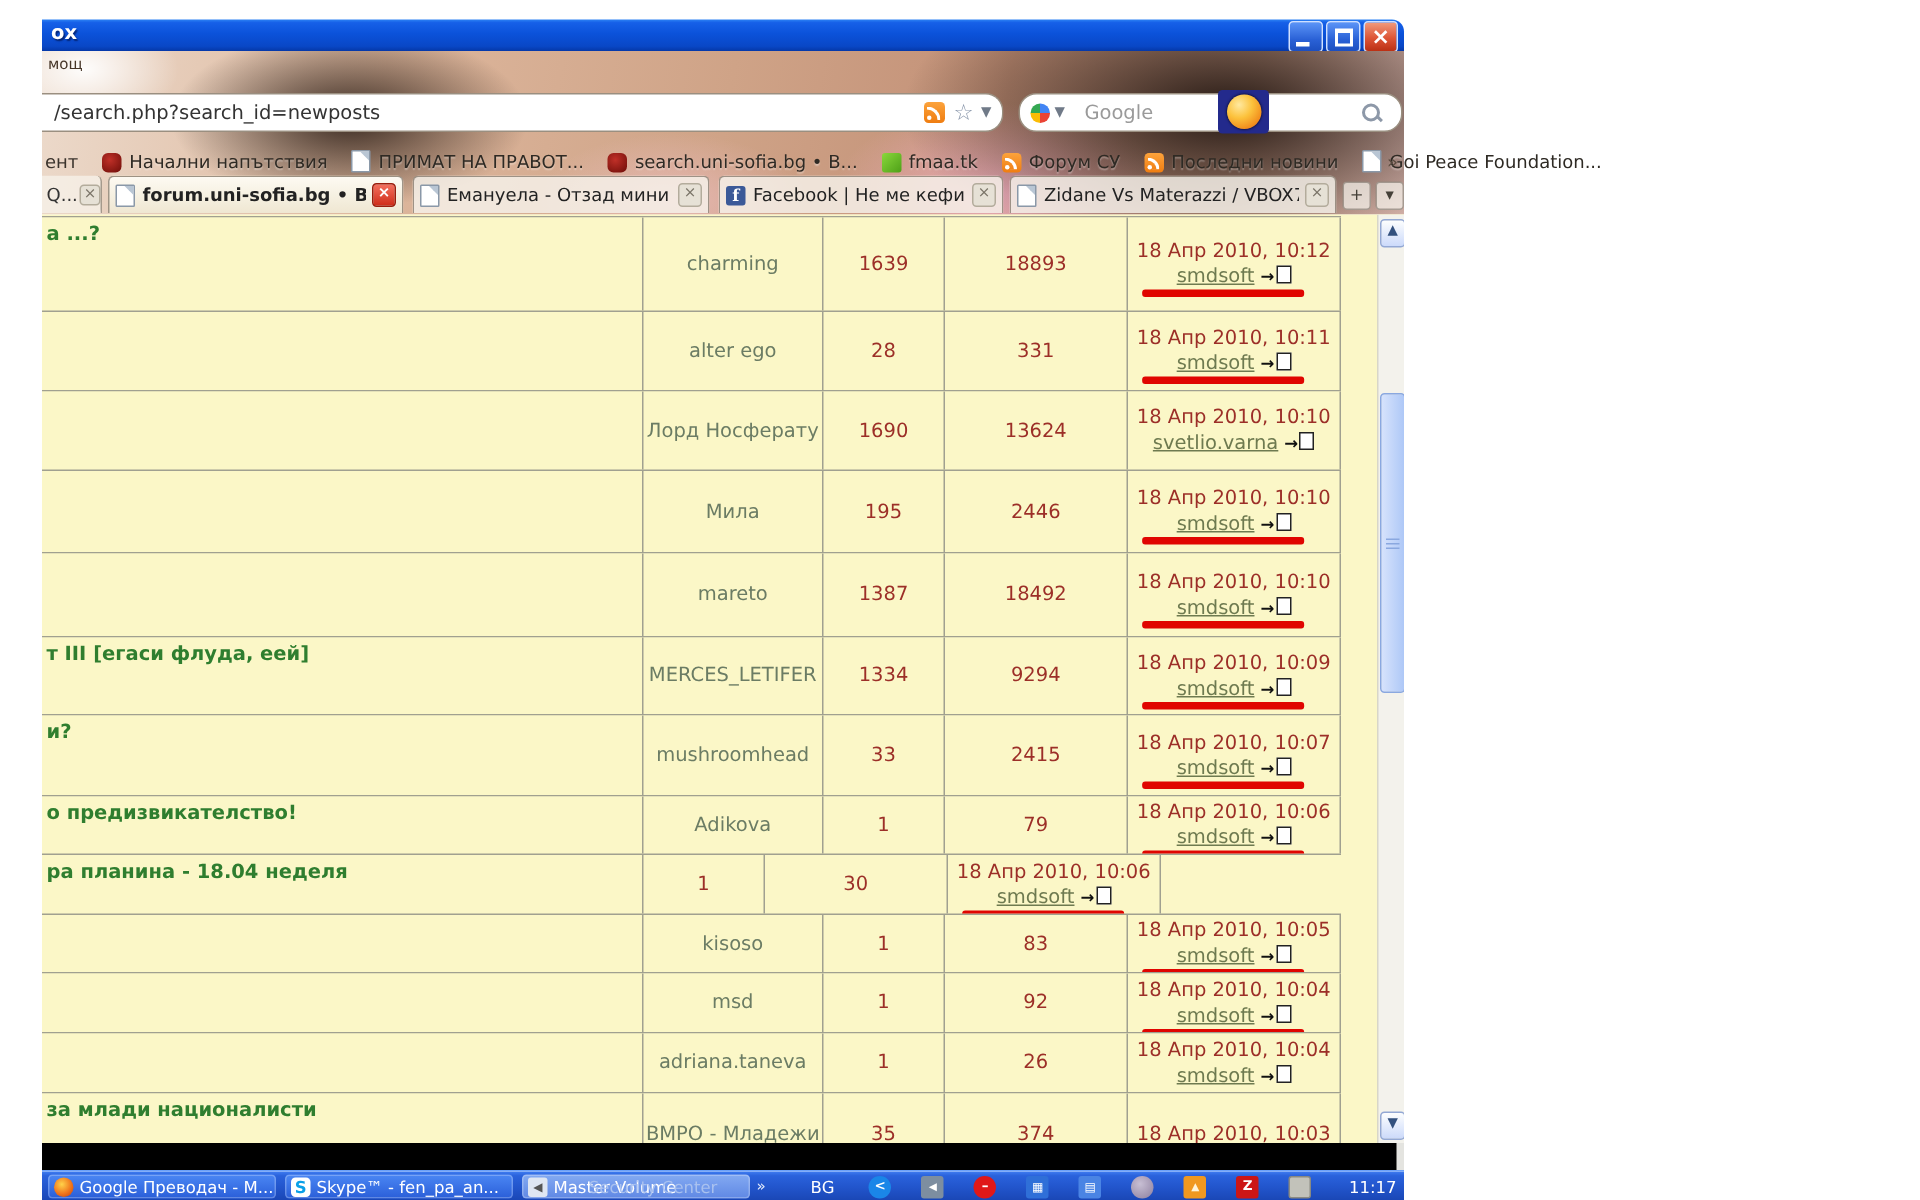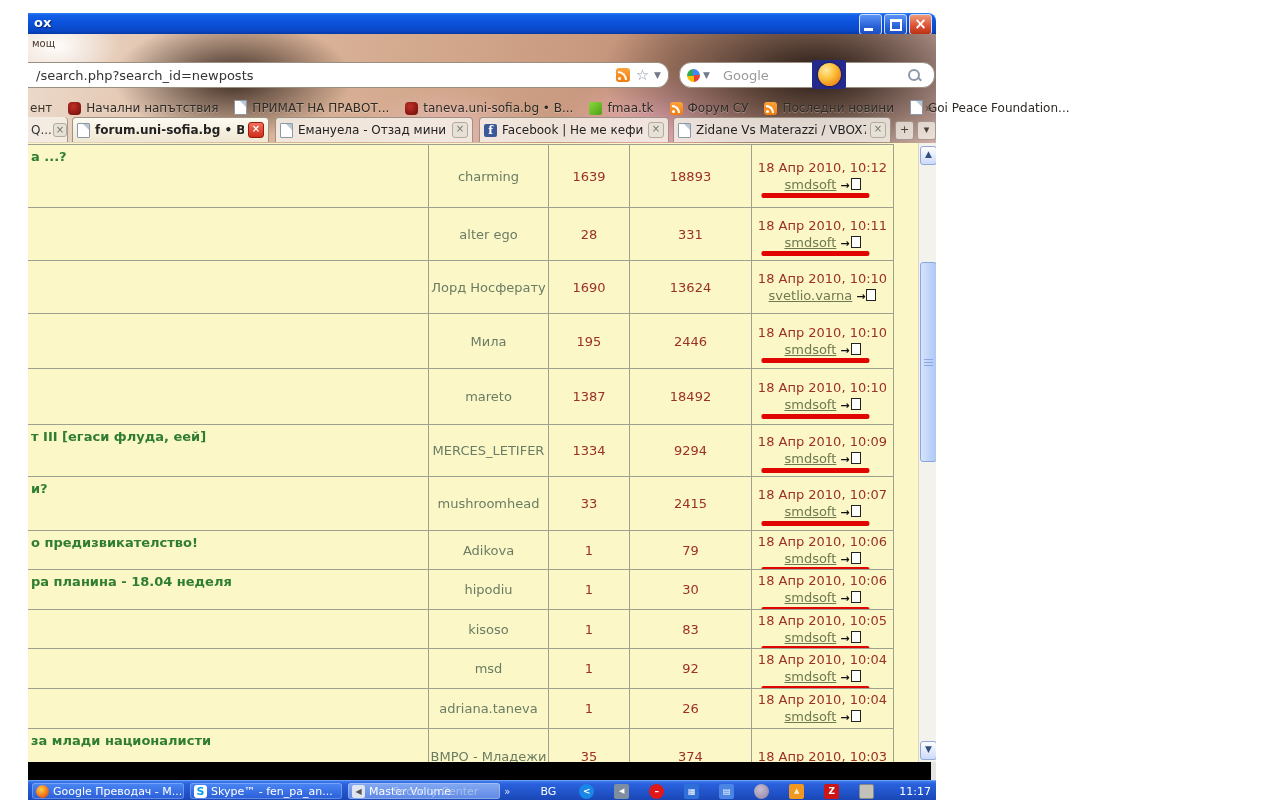--- a/index.html
+++ b/index.html
@@ -201,21 +201,21 @@
       <div class="bookmarksbar">
         <span class="bm-frag">ент</span>
         <span style="display:contents;" id="bm-items"><span class="bm-item">
     <span class="bm-icon ic-devil-icon"></span>
     <span class="bm-label">Начални напътствия</span>
   </span><span class="bm-item">
     <span class="bm-icon ic-page-icon"></span>
     <span class="bm-label">ПРИМАТ НА ПРАВОТ...</span>
   </span><span class="bm-item">
     <span class="bm-icon ic-devil-icon"></span>
-    <span class="bm-label">taneva.uni-sofia.bg • В...</span>
+    <span class="bm-label">search.uni-sofia.bg • В...</span>
   </span><span class="bm-item">
     <span class="bm-icon ic-green-site-icon"></span>
     <span class="bm-label">fmaa.tk</span>
   </span><span class="bm-item">
     <span class="bm-icon ic-rss-icon"></span>
     <span class="bm-label">Форум СУ</span>
   </span><span class="bm-item">
     <span class="bm-icon ic-rss-icon"></span>
     <span class="bm-label">Последни новини</span>
   </span><span class="bm-item">
@@ -353,21 +353,20 @@
     <div class="cell c-last">
       <span class="lp-date">18 Апр 2010, 10:06</span>
       <span class="lp-line2" style="white-space:nowrap;">
         <span class="lp-user">smdsoft</span><span class="goto-arrow">→</span><span class="goto-page"></span>
       </span>
       <span class="red-underline" style="display: block; background: rgb(224, 5, 0);"></span>
     </div>
   </div>
           <div class="trow">
     <div class="cell c-topic">ра планина - 18.04 неделя</div>
-    <div class="cell c-author">hipodiu</div>
     <div class="cell c-replies">1</div>
     <div class="cell c-views">30</div>
     <div class="cell c-last">
       <span class="lp-date">18 Апр 2010, 10:06</span>
       <span class="lp-line2" style="white-space:nowrap;">
         <span class="lp-user">smdsoft</span><span class="goto-arrow">→</span><span class="goto-page"></span>
       </span>
       <span class="red-underline" style="display: block; background: rgb(224, 5, 0);"></span>
     </div>
   </div>

